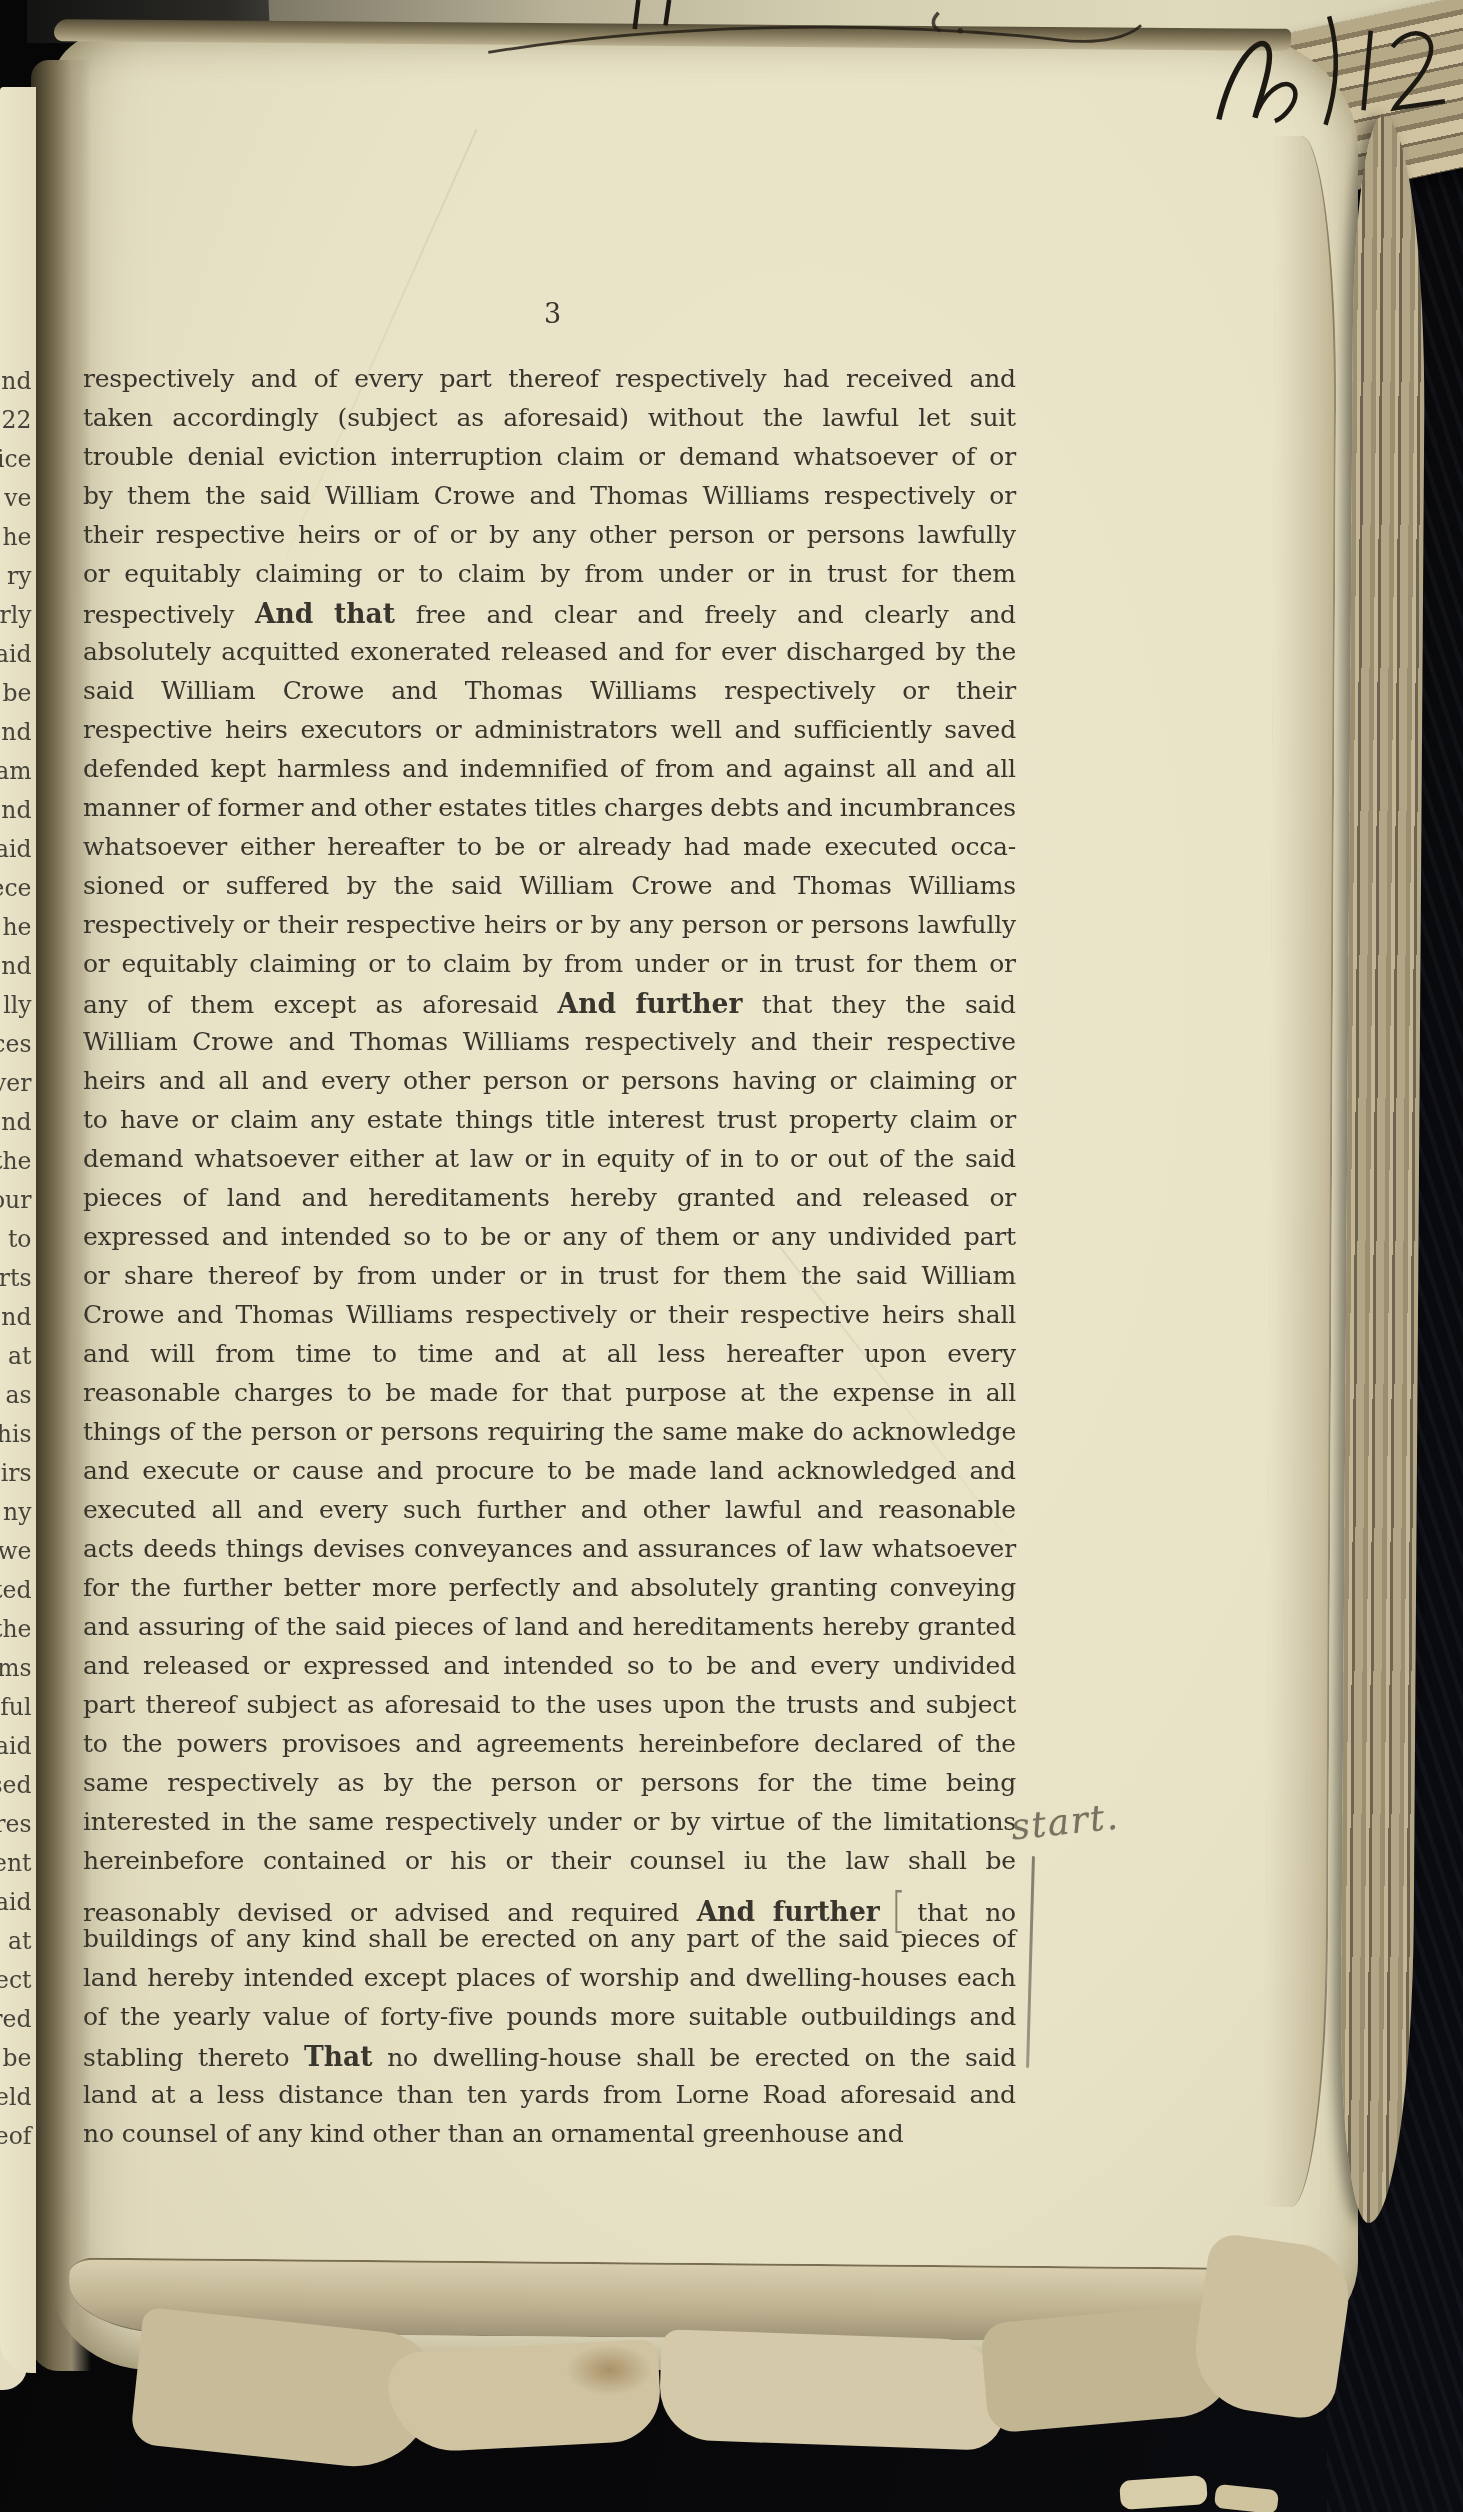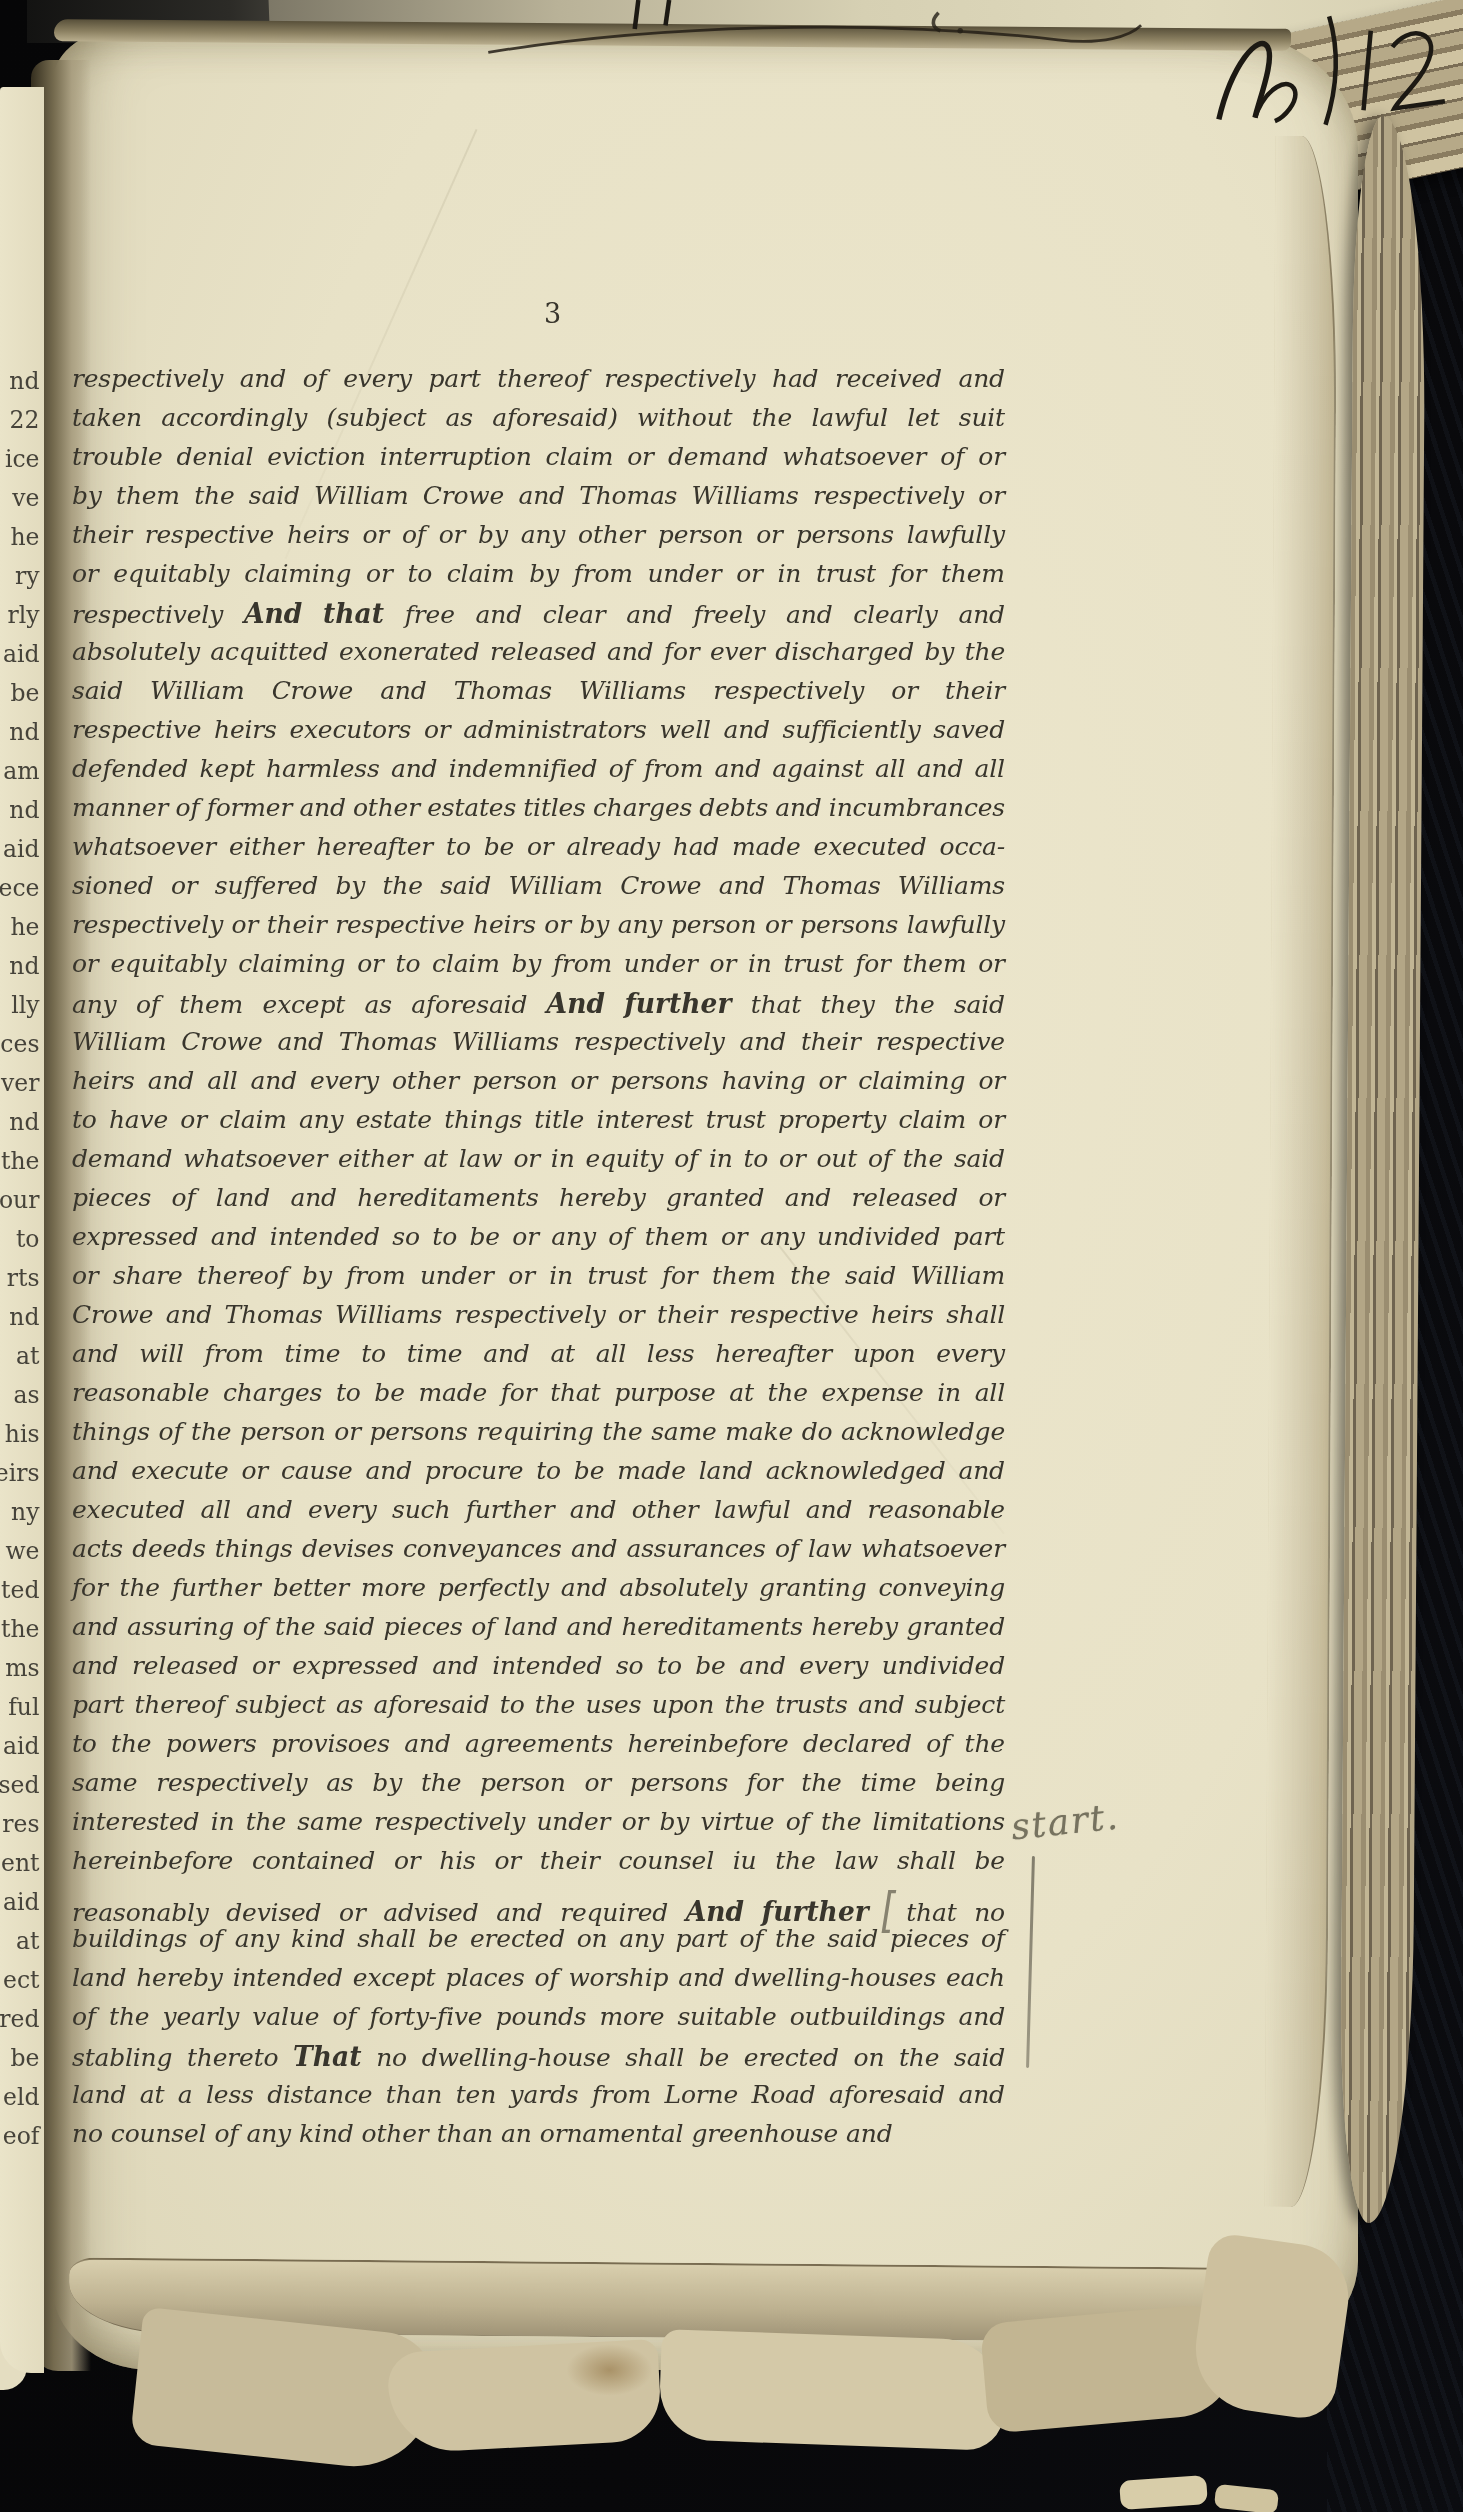--- a/index.html
+++ b/index.html
@@ -75,21 +75,21 @@
   }
   
   .gutter-shadow{
     position:absolute;left:31px;top:60px;width:60px;height:2311px;
     background:linear-gradient(to right,#352f1f,#756b4f 38%,rgba(168,157,127,.85) 68%,rgba(205,195,162,0));
     border-radius:18px 0 0 27px;
     z-index:4;
   }
   
   .sliver{
-    position:absolute;left:0;top:87px;width:44px;height:2286px;
+    position:absolute;left:0;top:87px;width:36px;height:2286px;
     background:linear-gradient(to right,#eae4c9,#e2dbbe);
     border-radius:3.6px 0 0 31px;
     z-index:5;
   }
   .frags{display:flex;flex-direction:column;align-items:flex-end;padding:275px 4.5px 0 0;}
   .frag{height:39px;line-height:39px;font-size:23.5px;color:#46433a;white-space:nowrap;}
   .sliver-bottom{
     position:absolute;left:0;top:2234px;width:27px;height:156px;
     background:#e4ddc1;border-radius:0 16.3px 23.5px 0;z-index:4;
   }
@@ -110,21 +110,21 @@
   .shard.e{left:1199px;top:2241px;width:145px;height:172px;background:#cdc09e;transform:rotate(8deg);border-radius:27px 54px 36px 63px;}
   .shard.f{left:1120px;top:2478px;width:87px;height:29px;background:#d8cda9;transform:rotate(-4deg);border-radius:11px;}
   .shard.g{left:1215px;top:2487px;width:63px;height:23.5px;background:#cfc39e;transform:rotate(6deg);border-radius:9px;}
   .stain{position:absolute;left:566px;top:2344px;width:87px;height:52px;
     background:radial-gradient(rgba(138,106,56,.55),rgba(138,106,56,0) 70%);z-index:6;}
   
   .page-number{
     position:absolute;left:86px;top:298px;width:933px;text-align:center;
     font-size:27px;color:#38352c;z-index:6;
   }
-  .text-block{position:absolute;left:72px;top:364px;width:933px;z-index:6;color:#38352c;font-style:italic;}
+  .text-block{position:absolute;left:83px;top:364px;width:933px;z-index:6;color:#38352c;}
   .line{display:flex;justify-content:space-between;align-items:baseline;height:39px;font-size:25px;letter-spacing:-0.2px;white-space:nowrap;}
   .line.last{justify-content:flex-start;gap:8.1px;}
   .bl{font-weight:bold;font-size:1.06em;letter-spacing:0;transform:scaleY(1.03);}
   .pbracket{
     color:#6f6b5a;font-family:"DejaVu Sans",sans-serif;font-weight:200;
     font-size:1.55em;transform:translateY(2.7px) scaleY(1.25);opacity:.8;
     margin:0 -6.3px;
   }
   
   .start-note{

